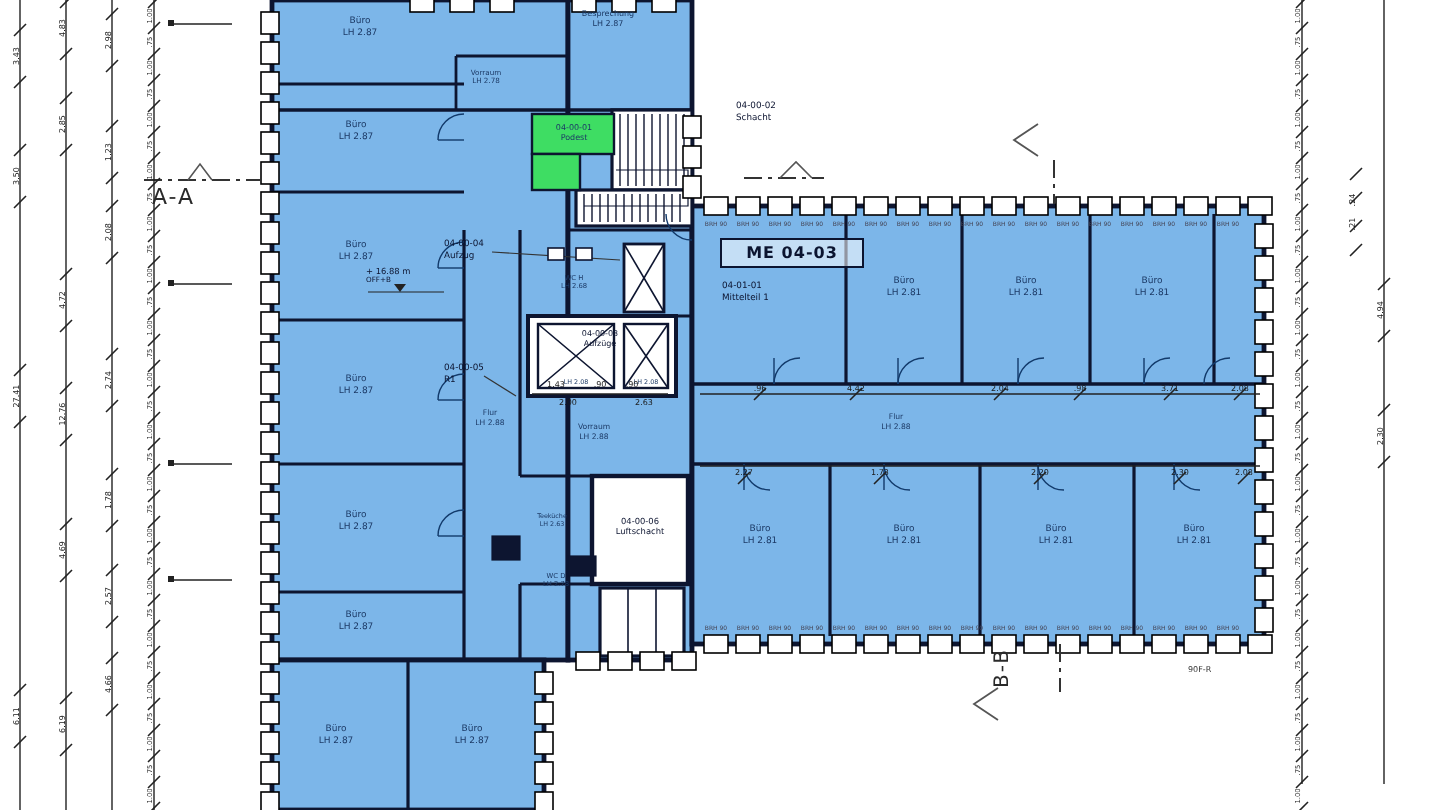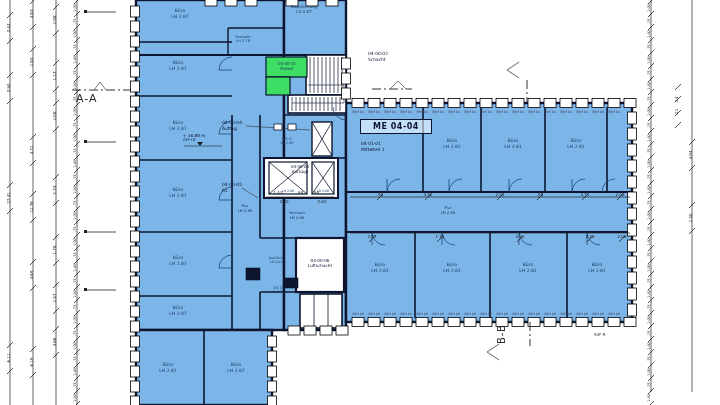--- a/index.html
+++ b/index.html
@@ -398,21 +398,21 @@
     <span class="l2">04-00-03</span>
     <span class="l2">Aufzüge</span>
   </div>
   <div class="lb" style="left:288px;top:191px;font-size:3.2px;">LH 2.08</div>
   <div class="lb" style="left:323px;top:191px;font-size:3.2px;">LH 2.08</div>
   <div class="lb" style="left:320px;top:263px;font-size:4.2px;color:#0c1430;">
     <span class="l2">04-00-06</span>
     <span class="l2">Luftschacht</span>
   </div>
 
-  <div id="me-box">ME 04-04</div>
+  <div id="me-box">ME 04-03</div>
   <div id="mittelteil" class="idlb">
     <span>04-01-01</span>
     <span>Mittelteil 1</span>
   </div>
 
   <div class="lb" style="left:180px;top:14px;">
     <span class="l2">Büro</span>
     <span class="l2">LH 2.87</span>
   </div>
   <div class="lb" style="left:304px;top:9px;font-size:4px;">

